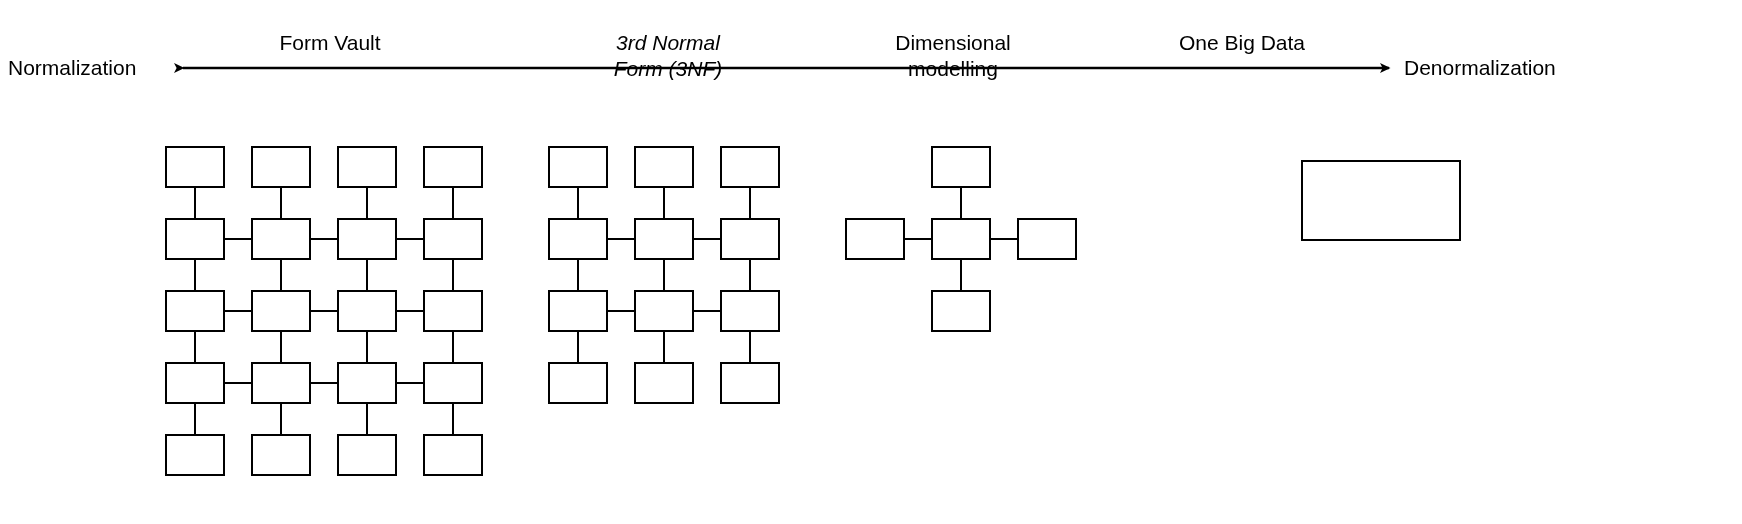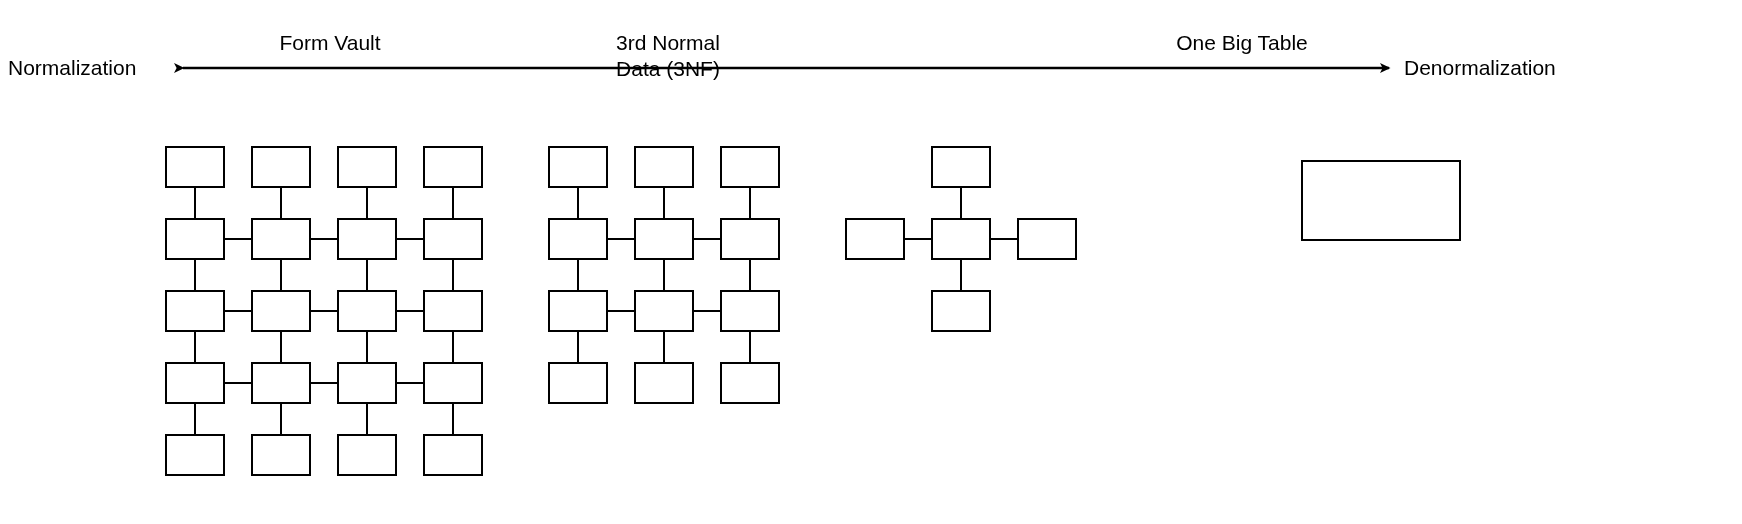--- a/index.html
+++ b/index.html
@@ -90,28 +90,32 @@
         <path d="M0,0.6 L10.5,5.5 L0,10.4 L2.6,5.5 Z" fill="#000000"></path>
       </marker>
     </defs>
     <line x1="13" y1="16" x2="1219" y2="16" stroke="#000000" stroke-width="2.6" marker-start="url(#arrow-left)" marker-end="url(#arrow-right)"></line>
   </svg>
 
   <div class="stage-label" style="left:230px; top:4px; width:200px;">
     <span>Form Vault</span>
   </div>
 
-  <div class="stage-label" style="left:568px; top:4px; width:200px;">
+  <div class="stage-label" style="left:568px; top:4px; width:200px;font-style:italic;">
     <span>3rd Normal</span>
-    <span class="l2">Data (3NF)</span>
-  </div>
-
+    <span class="l2">Form (3NF)</span>
+  </div>
+
+  <div class="stage-label" style="left:853px; top:4px; width:200px;">
+    <span>Dimensional</span>
+    <span class="l2">modelling</span>
+  </div>
 
   <div class="stage-label" style="left:1142px; top:4px; width:200px;">
-    <span>One Big Table</span>
+    <span>One Big Data</span>
   </div>
 
   <div class="cluster" id="cluster-dv">
       <div class="edge edge-v" style="left: 194px; top: 188px; height: 30px;"></div>
       <div class="edge edge-v" style="left: 194px; top: 260px; height: 30px;"></div>
       <div class="edge edge-v" style="left: 194px; top: 332px; height: 30px;"></div>
       <div class="edge edge-v" style="left: 194px; top: 404px; height: 30px;"></div>
       <div class="edge edge-v" style="left: 280px; top: 188px; height: 30px;"></div>
       <div class="edge edge-v" style="left: 280px; top: 260px; height: 30px;"></div>
       <div class="edge edge-v" style="left: 280px; top: 332px; height: 30px;"></div>

